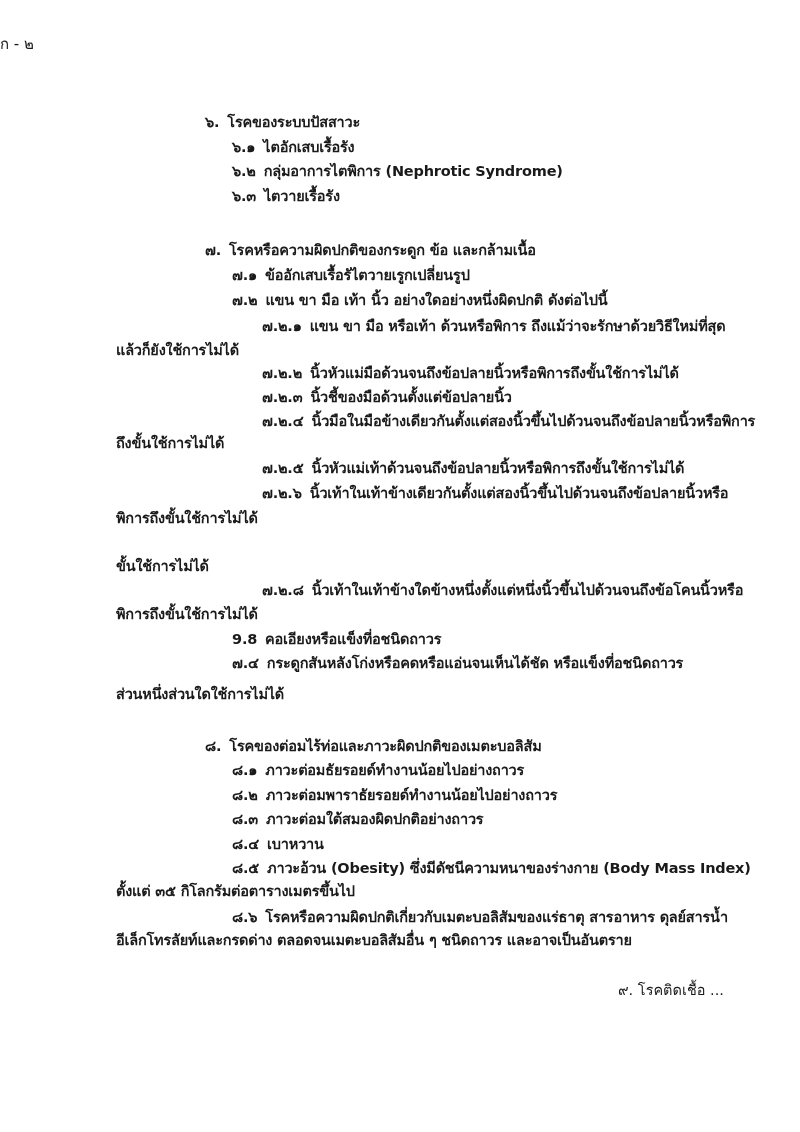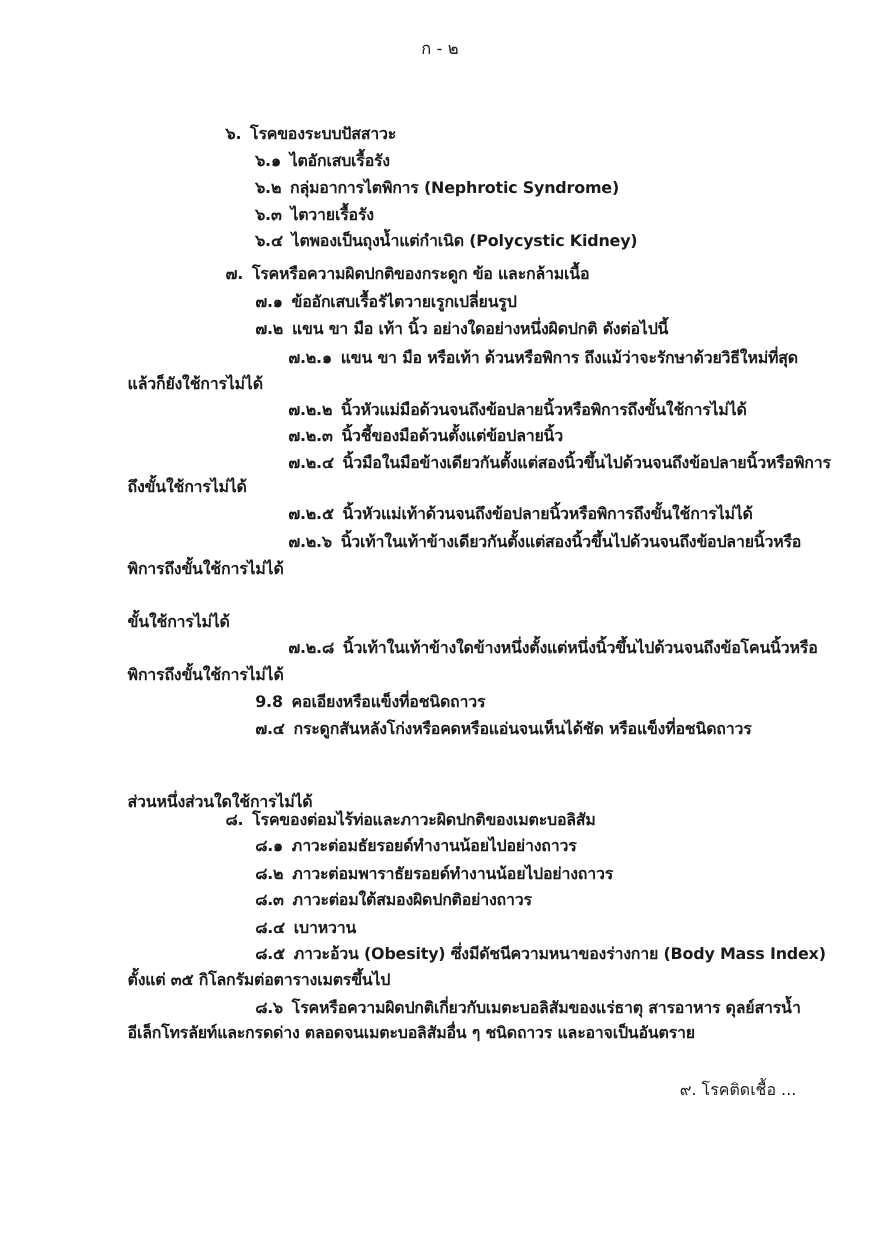--- a/index.html
+++ b/index.html
@@ -1,55 +1,54 @@
 <!DOCTYPE html>
 <html><head>
 <meta charset="utf-8">
 <style>
   html, body { margin: 0; padding: 0; background: #ffffff; }
   body { width: 800px; height: 1132px; position: relative; overflow: hidden;
          font-family: "DejaVu Sans", "Liberation Sans", sans-serif; color: #1a1a1a; }
   .page { position: absolute; left: 0; top: 0; width: 800px; height: 1132px; background: #fff; }
   .ln { position: absolute; font-size: 14.5px; line-height: 20px; white-space: nowrap; letter-spacing: -0.2px; font-weight: bold; }
   .num { display: inline-block; margin-right: 8px; }
-  .header { position: absolute; top: 32px; left: 0; width: 800px; text-align: center; font-size: 15px; }
+  .header { position: absolute; top: 32px; left: 0; width: 800px; font-size: 15px; }
   .footer { position: absolute; left: 618px; top: 978px; font-size: 14.5px; text-align: center; }
 </style>
 </head>
 <body>
 
 <div class="page">
   <div class="header">ก - ๒</div>
 
   <div class="ln" style="left:205px;top:112px"><span class="num">๖.</span><span>โรคของระบบปัสสาวะ</span></div>
   <div class="ln" style="left:232px;top:137px"><span class="num">๖.๑</span><span>ไตอักเสบเรื้อรัง</span></div>
   <div class="ln" style="left:232px;top:161px"><span class="num">๖.๒</span><span>กลุ่มอาการไตพิการ (Nephrotic Syndrome)</span></div>
   <div class="ln" style="left:232px;top:186px"><span class="num">๖.๓</span><span>ไตวายเรื้อรัง</span></div>
-  <div class="ln" style="left:232px;top:210px"><span class="num">๖.๔</span><span>ไตพองเป็นถุงน้ำแต่กำเนิด (Polycystic Kidney)</span></div>
 
   <div class="ln" style="left:205px;top:240px"><span class="num">๗.</span><span>โรคหรือความผิดปกติของกระดูก ข้อ และกล้ามเนื้อ</span></div>
   <div class="ln" style="left:232px;top:265px"><span class="num">๗.๑</span><span>ข้ออักเสบเรื้อรัไตวายเรูกเปลี่ยนรูป</span></div>
   <div class="ln" style="left:232px;top:290px"><span class="num">๗.๒</span><span>แขน ขา มือ เท้า นิ้ว อย่างใดอย่างหนึ่งผิดปกติ ดังต่อไปนี้</span></div>
 
   <div class="ln" style="left:262px;top:316px"><span class="num">๗.๒.๑</span><span>แขน ขา มือ หรือเท้า ด้วนหรือพิการ ถึงแม้ว่าจะรักษาด้วยวิธีใหม่ที่สุด</span></div>
   <div class="ln" style="left:116px;top:340px">แล้วก็ยังใช้การไม่ได้</div>
   <div class="ln" style="left:262px;top:363px"><span class="num">๗.๒.๒</span><span>นิ้วหัวแม่มือด้วนจนถึงข้อปลายนิ้วหรือพิการถึงขั้นใช้การไม่ได้</span></div>
   <div class="ln" style="left:262px;top:387px"><span class="num">๗.๒.๓</span><span>นิ้วชี้ของมือด้วนตั้งแต่ข้อปลายนิ้ว</span></div>
   <div class="ln" style="left:262px;top:411px"><span class="num">๗.๒.๔</span><span>นิ้วมือในมือข้างเดียวกันตั้งแต่สองนิ้วขึ้นไปด้วนจนถึงข้อปลายนิ้วหรือพิการ</span></div>
   <div class="ln" style="left:116px;top:433px">ถึงขั้นใช้การไม่ได้</div>
   <div class="ln" style="left:262px;top:458px"><span class="num">๗.๒.๕</span><span>นิ้วหัวแม่เท้าด้วนจนถึงข้อปลายนิ้วหรือพิการถึงขั้นใช้การไม่ได้</span></div>
   <div class="ln" style="left:262px;top:483px"><span class="num">๗.๒.๖</span><span>นิ้วเท้าในเท้าข้างเดียวกันตั้งแต่สองนิ้วขึ้นไปด้วนจนถึงข้อปลายนิ้วหรือ</span></div>
   <div class="ln" style="left:116px;top:508px">พิการถึงขั้นใช้การไม่ได้</div>
   <div class="ln" style="left:116px;top:556px">ขั้นใช้การไม่ได้</div>
   <div class="ln" style="left:262px;top:580px"><span class="num">๗.๒.๘</span><span>นิ้วเท้าในเท้าข้างใดข้างหนึ่งตั้งแต่หนึ่งนิ้วขึ้นไปด้วนจนถึงข้อโคนนิ้วหรือ</span></div>
   <div class="ln" style="left:116px;top:604px">พิการถึงขั้นใช้การไม่ได้</div>
 
   <div class="ln" style="left:232px;top:629px"><span class="num">9.8</span><span>คอเอียงหรือแข็งที่อชนิดถาวร</span></div>
   <div class="ln" style="left:232px;top:653px"><span class="num">๗.๔</span><span>กระดูกสันหลังโก่งหรือคดหรือแอ่นจนเห็นได้ชัด หรือแข็งที่อชนิดถาวร</span></div>
-  <div class="ln" style="left:116px;top:720px">ส่วนหนึ่งส่วนใดใช้การไม่ได้</div>
+  <div class="ln" style="left:116px;top:684px">ส่วนหนึ่งส่วนใดใช้การไม่ได้</div>
 
   <div class="ln" style="left:205px;top:736px"><span class="num">๘.</span><span>โรคของต่อมไร้ท่อและภาวะผิดปกติของเมตะบอลิสัม</span></div>
   <div class="ln" style="left:232px;top:760px"><span class="num">๘.๑</span><span>ภาวะต่อมธัยรอยด์ทำงานน้อยไปอย่างถาวร</span></div>
   <div class="ln" style="left:232px;top:785px"><span class="num">๘.๒</span><span>ภาวะต่อมพาราธัยรอยด์ทำงานน้อยไปอย่างถาวร</span></div>
   <div class="ln" style="left:232px;top:809px"><span class="num">๘.๓</span><span>ภาวะต่อมใต้สมองผิดปกติอย่างถาวร</span></div>
   <div class="ln" style="left:232px;top:834px"><span class="num">๘.๔</span><span>เบาหวาน</span></div>
   <div class="ln" style="left:232px;top:858px"><span class="num">๘.๕</span><span>ภาวะอ้วน (Obesity) ซึ่งมีดัชนีความหนาของร่างกาย (Body Mass Index)</span></div>
   <div class="ln" style="left:116px;top:881px">ตั้งแต่ ๓๕ กิโลกรัมต่อตารางเมตรขึ้นไป</div>
   <div class="ln" style="left:232px;top:907px"><span class="num">๘.๖</span><span>โรคหรือความผิดปกติเกี่ยวกับเมตะบอลิสัมของแร่ธาตุ สารอาหาร ดุลย์สารน้ำ</span></div>
   <div class="ln" style="left:116px;top:930px">อีเล็กโทรลัยท์และกรดด่าง ตลอดจนเมตะบอลิสัมอื่น ๆ ชนิดถาวร และอาจเป็นอันตราย</div>

